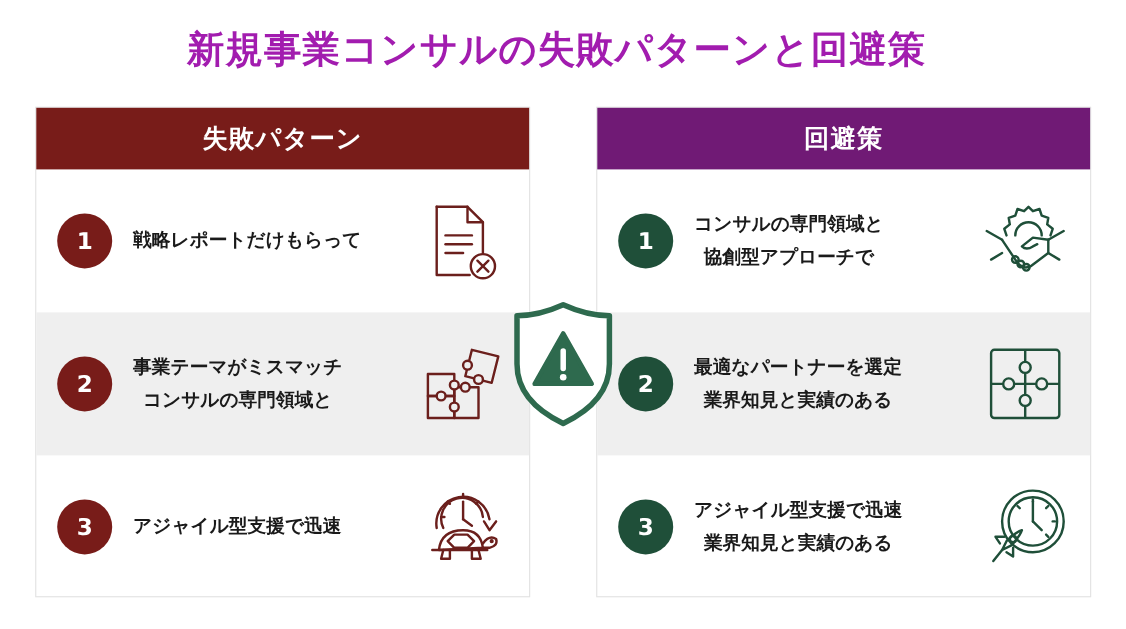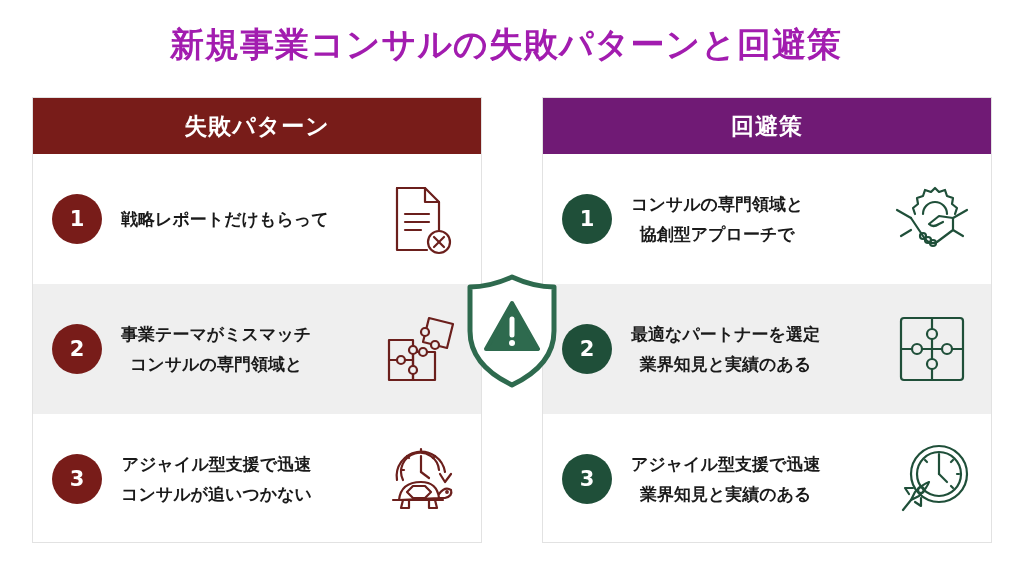--- a/index.html
+++ b/index.html
@@ -89,21 +89,20 @@
       <path d="M46 8 L70 14 L64 38 L40 32 Z"></path>
       <circle cx="42" cy="22" r="4" fill="#efefef"></circle>
       <circle cx="52" cy="35" r="4" fill="#efefef"></circle>
     </svg>
   </div>
 
   <div class="row">
     <div class="num">3</div>
     <div class="text">
       <div>アジャイル型支援で迅速</div>
-      <div>コンサルが追いつかない</div>
     </div>
     <svg class="icon" viewBox="0 0 78 78" fill="none" stroke="#6b1f1c" stroke-width="2.2" stroke-linecap="round" stroke-linejoin="round">
       <path d="M14 40 A24 24 0 1 1 62 32"></path>
       <path d="M20 40 A19 19 0 1 1 56 30"></path>
       <path d="M57 34 L62 42 L68 34"></path>
       <line x1="38" y1="16" x2="38" y2="32"></line>
       <line x1="38" y1="32" x2="46" y2="38"></line>
       <line x1="38" y1="9" x2="38" y2="12"></line>
       <line x1="24" y1="16" x2="26" y2="18"></line>
       <line x1="52" y1="16" x2="50" y2="18"></line>

